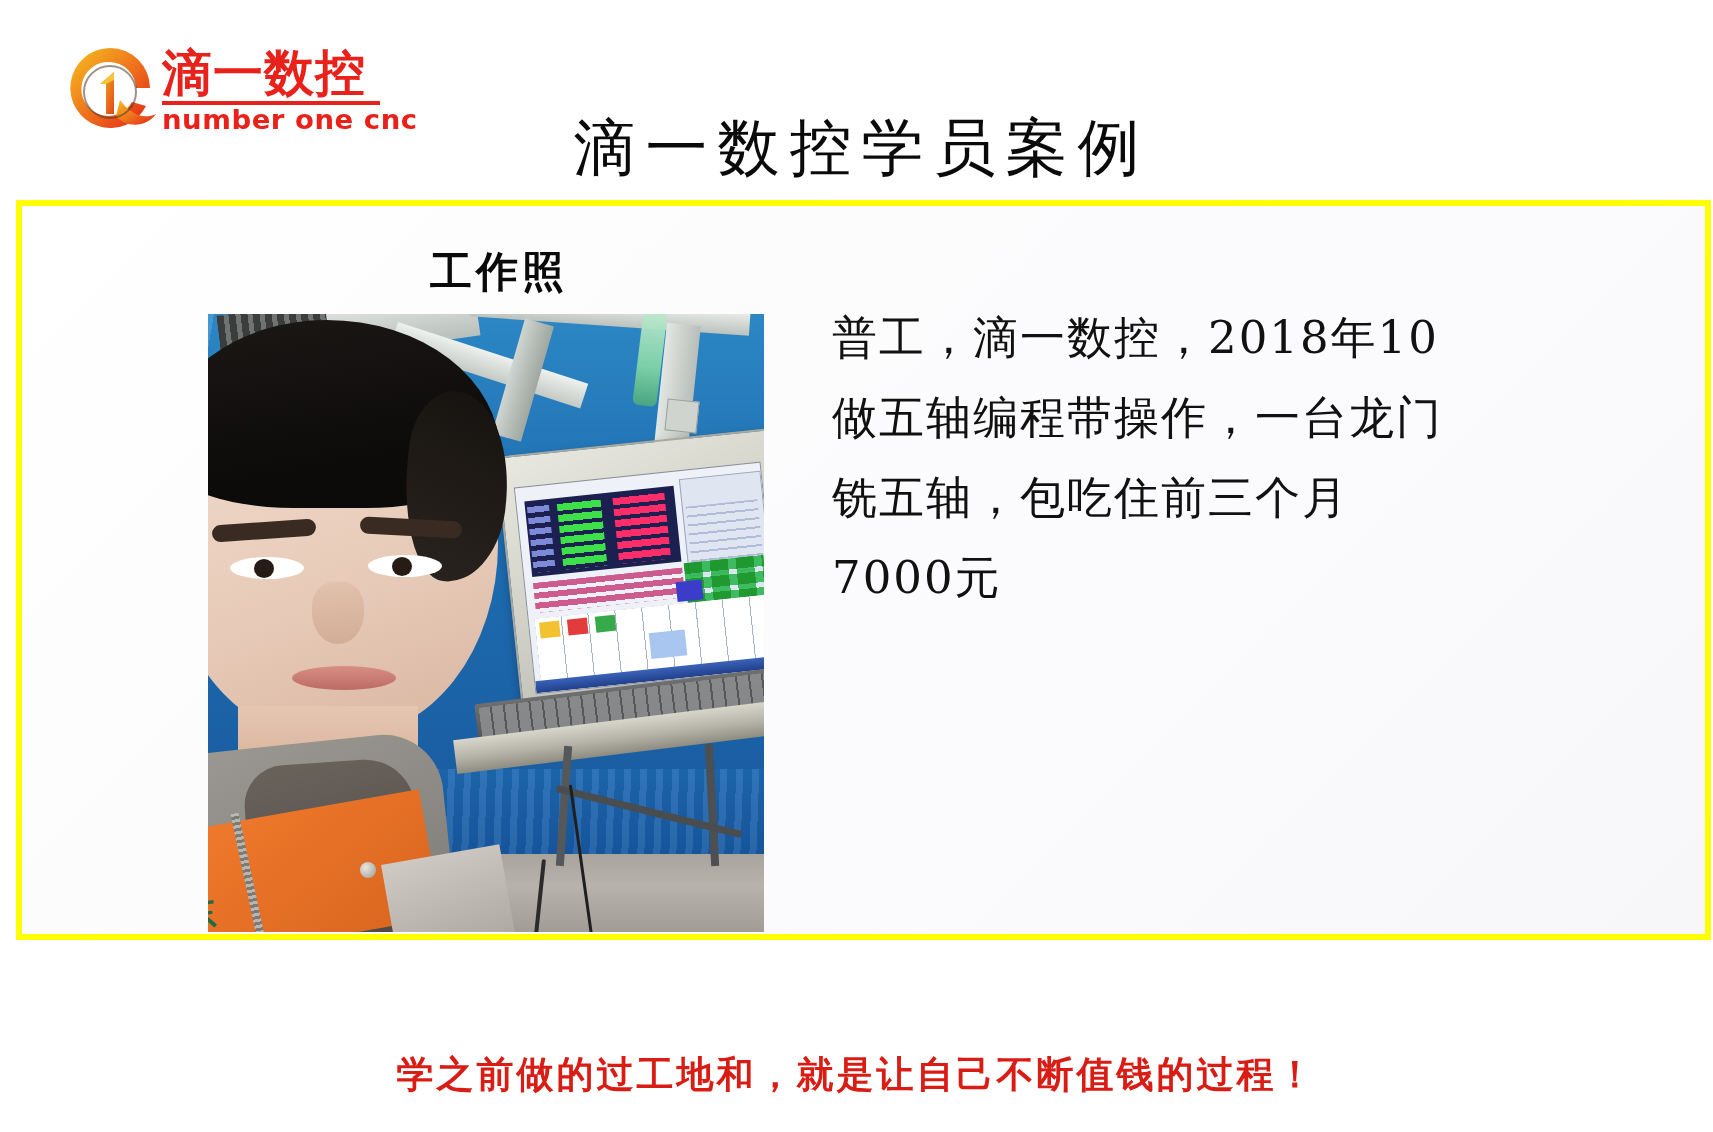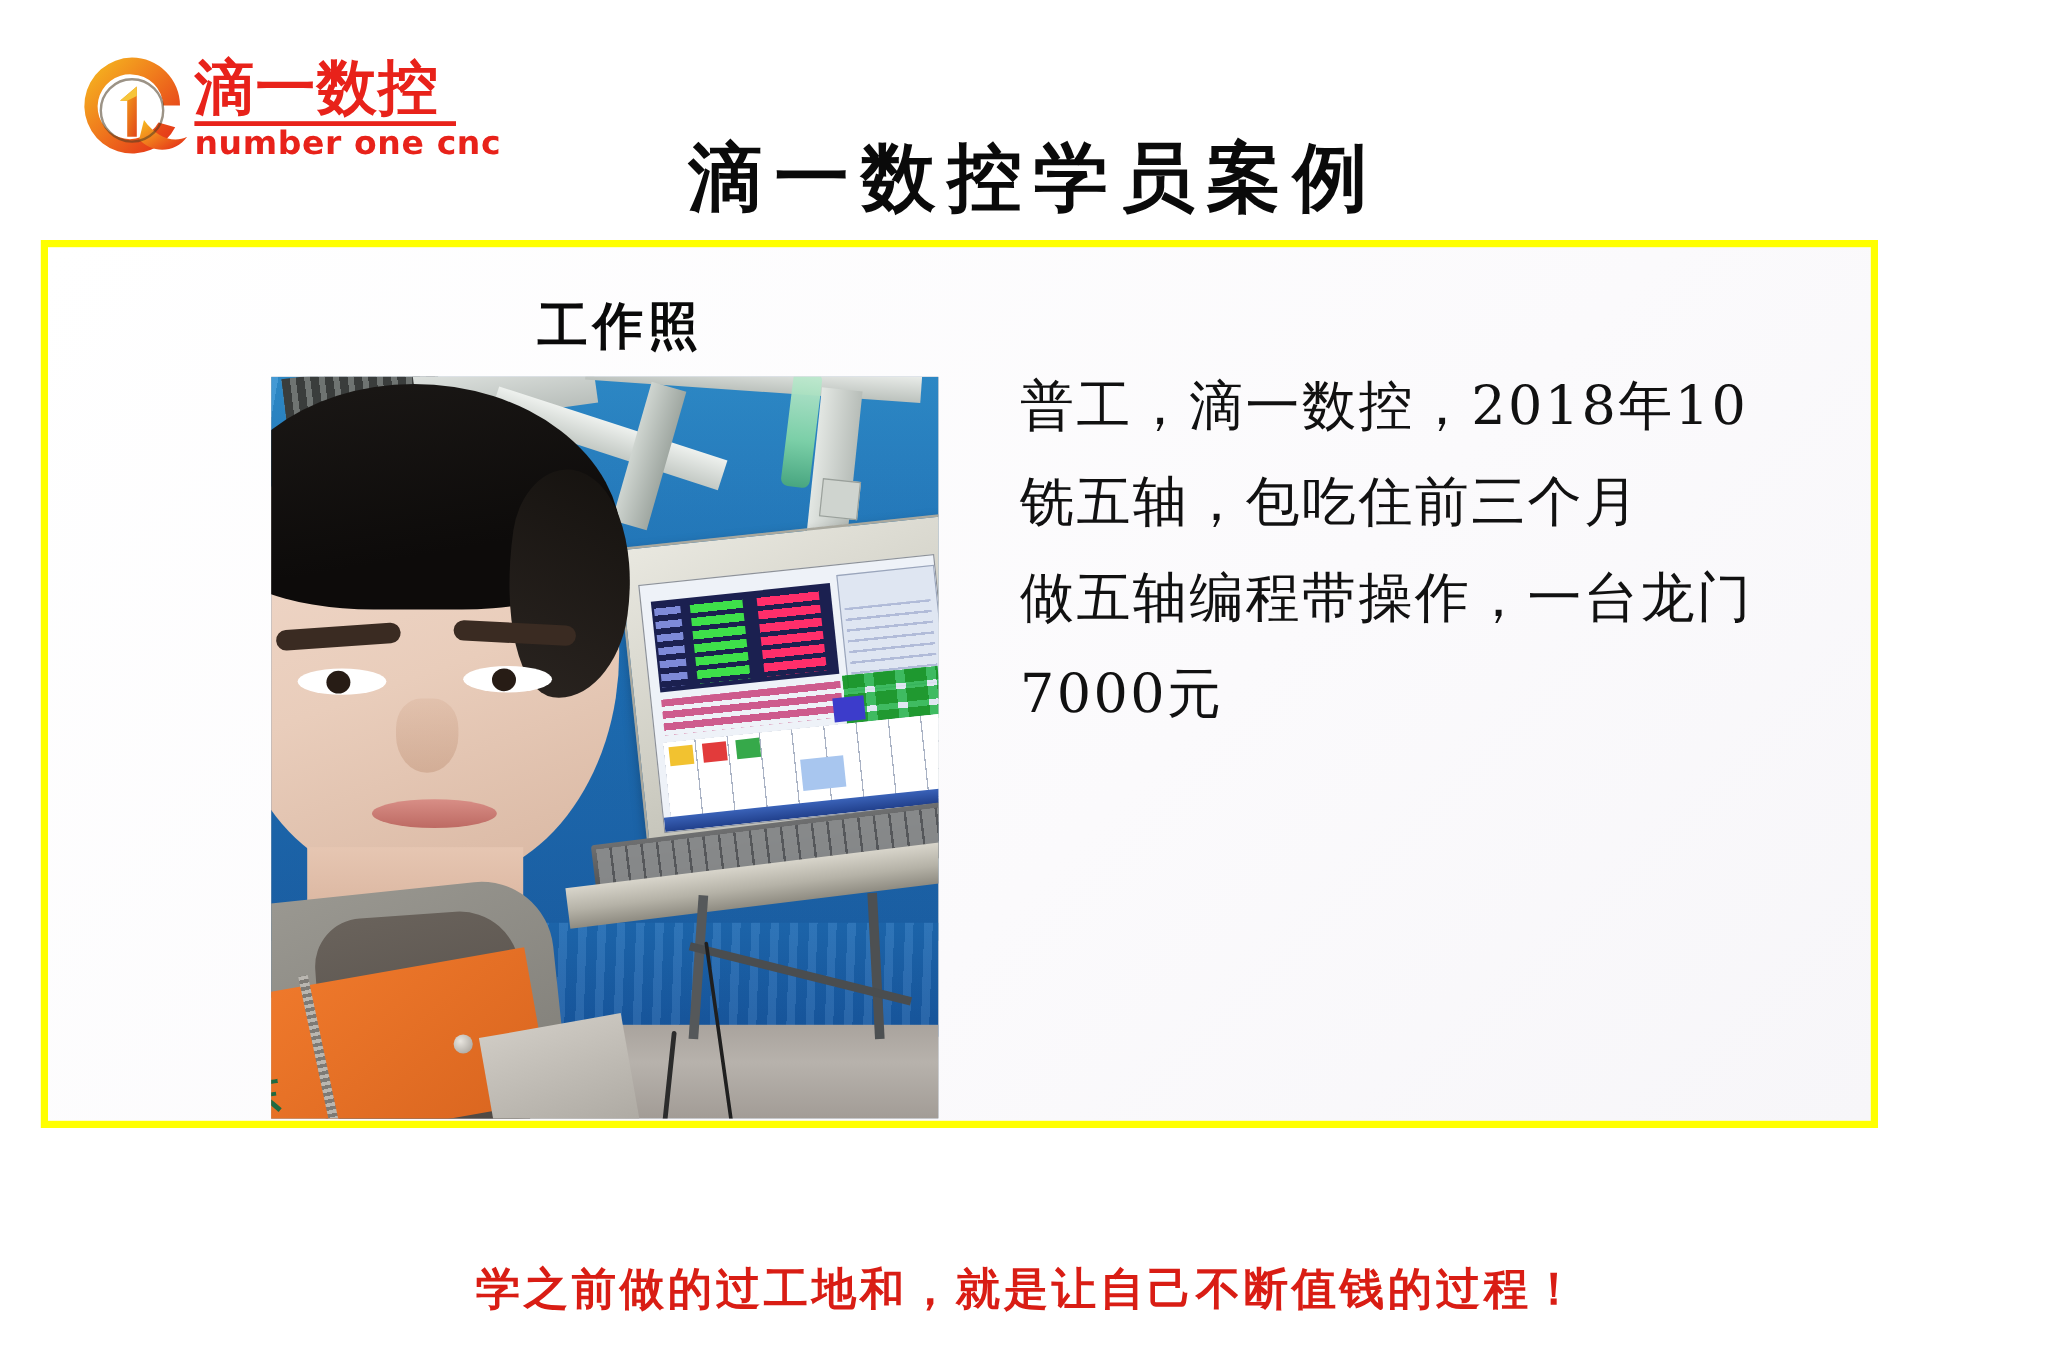--- a/index.html
+++ b/index.html
@@ -69,34 +69,34 @@
     transform-origin: left center;
   }
 
   #page-title {
     position: absolute;
     left: 0;
     top: 112px;
     width: 1713px;
     text-align: center;
     font-family: "DejaVu Serif", serif;
-    font-weight: bold;
+    font-weight: normal;
     font-size: 62px;
     line-height: 72px;
     letter-spacing: 10px;
     color: #0a0a0a;
     text-indent: 10px;
   }
 
   
   #card {
     position: absolute;
-    left: 34px;
+    left: 16px;
     top: 200px;
-    width: 1531px;
+    width: 1695px;
     height: 740px;
     border: 6px solid #ffff00;
     background: linear-gradient(135deg, #ffffff 0%, #fbfafc 60%, #f7f6f9 100%);
     box-sizing: border-box;
   }
 
   #photo-caption {
     position: absolute;
     left: 408px;
     top: 42px;
@@ -547,19 +547,19 @@
     <div class="ph vest-grey-l"></div>
     <div class="ph vest-orange"></div>
     <div class="ph vest-grey-r"></div>
     <div class="ph zipper"></div>
     <div class="ph snap"></div>
     <div class="ph stitch-char">东</div>
   </div>
 
   <div id="body-text">
     <div class="tline">普工，滴一数控，2018年10</div>
+    <div class="tline">做五轴编程带操作，一台龙门</div>
     <div class="tline">铣五轴，包吃住前三个月</div>
-    <div class="tline">做五轴编程带操作，一台龙门</div>
     <div class="tline">7000元</div>
   </div>
 </div>
 
 <div id="footer">学之前做的过工地和，就是让自己不断值钱的过程！</div>
 
 </body></html>

